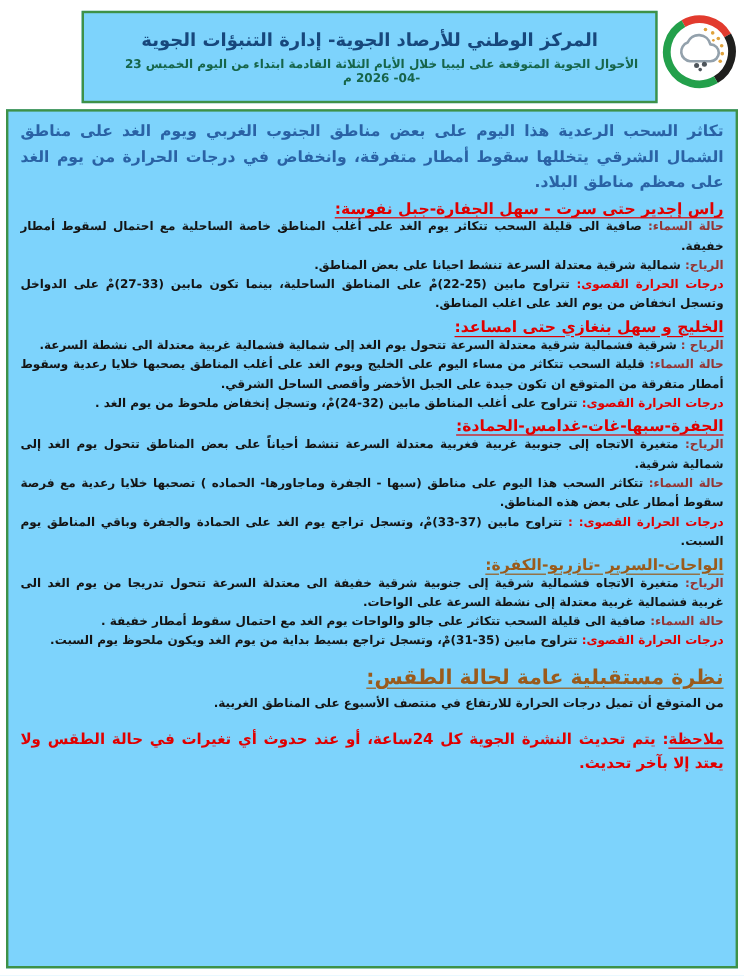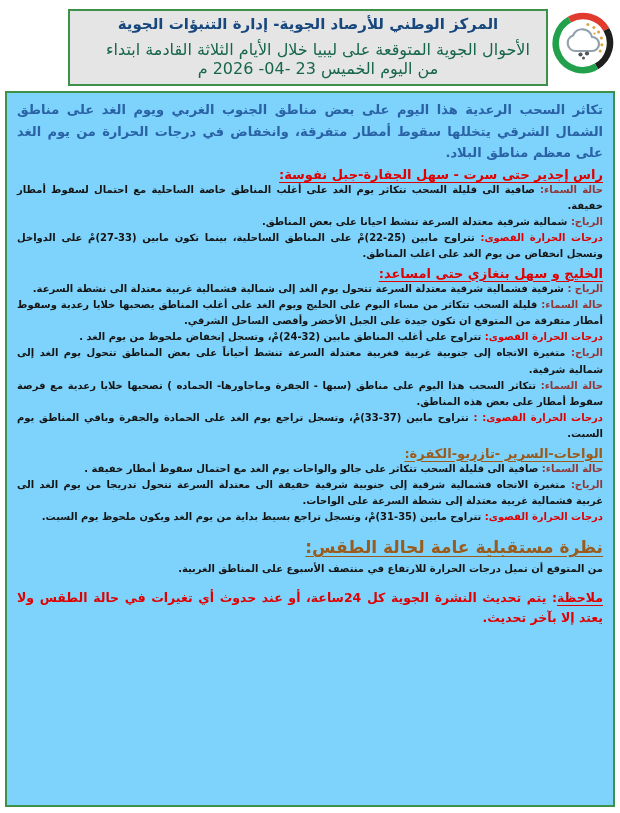--- a/index.html
+++ b/index.html
@@ -11,25 +11,25 @@
   }
   .page { width:620px; height:813px; padding:9px 5px 6px; direction:rtl; }
 
   
   .header-row { display:flex; align-items:flex-start; gap:3px; height:80px; }
   .logo { width:64px; height:64px; flex:0 0 auto; margin-top:2px; }
   .logo svg { width:64px; height:64px; display:block; }
   .header-box {
     border:2px solid var(--c-border,#3e9148);
     width:480px; height:77px;
-    display:flex; flex-direction:column; justify-content:flex-start; align-items:center;
-    gap:7px; background:#e5e5e5; padding:4px 8px;
+    display:flex; flex-direction:column; justify-content:center; align-items:center;
+    gap:7px; background:#7dd3fc; padding:4px 8px;
   }
   .title  { color:var(--c-title,#17477c); font-size:15px; font-weight:bold; text-align:center; }
-  .subtitle { color:var(--c-subtitle,#17654b); font-size:16px; font-weight:normal; text-align:center;margin-left:20px; }
+  .subtitle { color:var(--c-subtitle,#17654b); font-size:10px; font-weight:bold; text-align:center;margin-left:20px; }
 
   
   .ring-red   { stroke:var(--c-logo_red,#e23b2e);   fill:none; stroke-width:6.5; }
   .ring-black { stroke:var(--c-logo_black,#1f1f1d); fill:none; stroke-width:6.5; }
   .ring-green { stroke:var(--c-logo_green,#23a04b); fill:none; stroke-width:6.5; }
   .cloud      { fill:#ffffff; stroke:#93a1ac; stroke-width:2.2; stroke-linejoin:round; }
   .drop       { fill:#4e555b; }
   .sun-dot    { fill:var(--c-logo_orange,#e0a23c); }
 
   
@@ -118,29 +118,30 @@
     </section>
 
     <section>
       <h2 class="sec-heading" data-accent="red">الخليج و سهل بنغازي حتى امساعد:</h2>
       <p class="row"><span class="lbl maroon">الرياح :</span> <span>شرقية فشمالية شرقية معتدلة السرعة تتحول يوم الغد إلى شمالية فشمالية غربية معتدلة الى نشطة السرعة.</span></p>
       <p class="row"><span class="lbl maroon">حالة السماء:</span> <span>قليلة السحب تتكاثر من مساء اليوم على الخليج ويوم الغد على أغلب المناطق يصحبها خلايا رعدية وسقوط أمطار متفرقة من المتوقع ان تكون جيدة على الجبل الأخضر وأقصى الساحل الشرقي.</span></p>
       <p class="row"><span class="lbl red">درجات الحرارة القصوى:</span> <span>تتراوح على أغلب المناطق مابين (32-24)مْ، وتسجل إنخفاض ملحوظ من يوم الغد .</span></p>
     </section>
 
     <section>
+      <h2 class="sec-heading" data-accent="red">الجفرة-سبها-غات-غدامس-الحمادة:</h2>
       <p class="row"><span class="lbl maroon">الرياح:</span> <span>متغيرة الاتجاه إلى جنوبية غربية فغربية معتدلة السرعة تنشط أحياناً على بعض المناطق تتحول يوم الغد إلى شمالية شرقية.</span></p>
       <p class="row"><span class="lbl maroon">حالة السماء:</span> <span>تتكاثر السحب هذا اليوم على مناطق (سبها - الجفرة وماجاورها- الحماده ) تصحبها خلايا رعدية مع فرصة سقوط أمطار على بعض هذه المناطق.</span></p>
       <p class="row"><span class="lbl red">درجات الحرارة القصوى: :</span> <span>تتراوح مابين (37-33)مْ، وتسجل تراجع يوم الغد على الحمادة والجفرة وباقي المناطق يوم السبت.</span></p>
     </section>
 
     <section>
       <h2 class="sec-heading" data-accent="brown">الواحات-السرير -تازربو-الكفرة:</h2>
+      <p class="row"><span class="lbl maroon">الرياح:</span> <span>متغيرة الاتجاه فشمالية شرقية إلى جنوبية شرقية خفيفة الى معتدلة السرعة تتحول تدريجا من يوم الغد الى غربية فشمالية غربية معتدلة إلى نشطة السرعة على الواحات.</span></p>
       <p class="row"><span class="lbl maroon">حالة السماء:</span> <span>صافية الى قليلة السحب تتكاثر على جالو والواحات يوم الغد مع احتمال سقوط أمطار خفيفة .</span></p>
-      <p class="row"><span class="lbl maroon">الرياح:</span> <span>متغيرة الاتجاه فشمالية شرقية إلى جنوبية شرقية خفيفة الى معتدلة السرعة تتحول تدريجا من يوم الغد الى غربية فشمالية غربية معتدلة إلى نشطة السرعة على الواحات.</span></p>
       <p class="row"><span class="lbl red">درجات الحرارة القصوى:</span> <span>تتراوح مابين (35-31)مْ، وتسجل تراجع بسيط بداية من يوم الغد ويكون ملحوظ يوم السبت.</span></p>
     </section>
 
     <h2 class="outlook-heading">نظرة مستقبلية عامة لحالة الطقس:</h2>
     <p class="row outlook-body">من المتوقع أن تميل درجات الحرارة للارتفاع في منتصف الأسبوع على المناطق الغربية.</p>
 
     <p class="note"><span class="note-label">ملاحظة</span><span>: يتم تحديث النشرة الجوية كل 24ساعة، أو عند حدوث أي تغيرات في حالة الطقس ولا يعتد إلا بآخر تحديث.</span></p>
 
   </div>
 </div>

